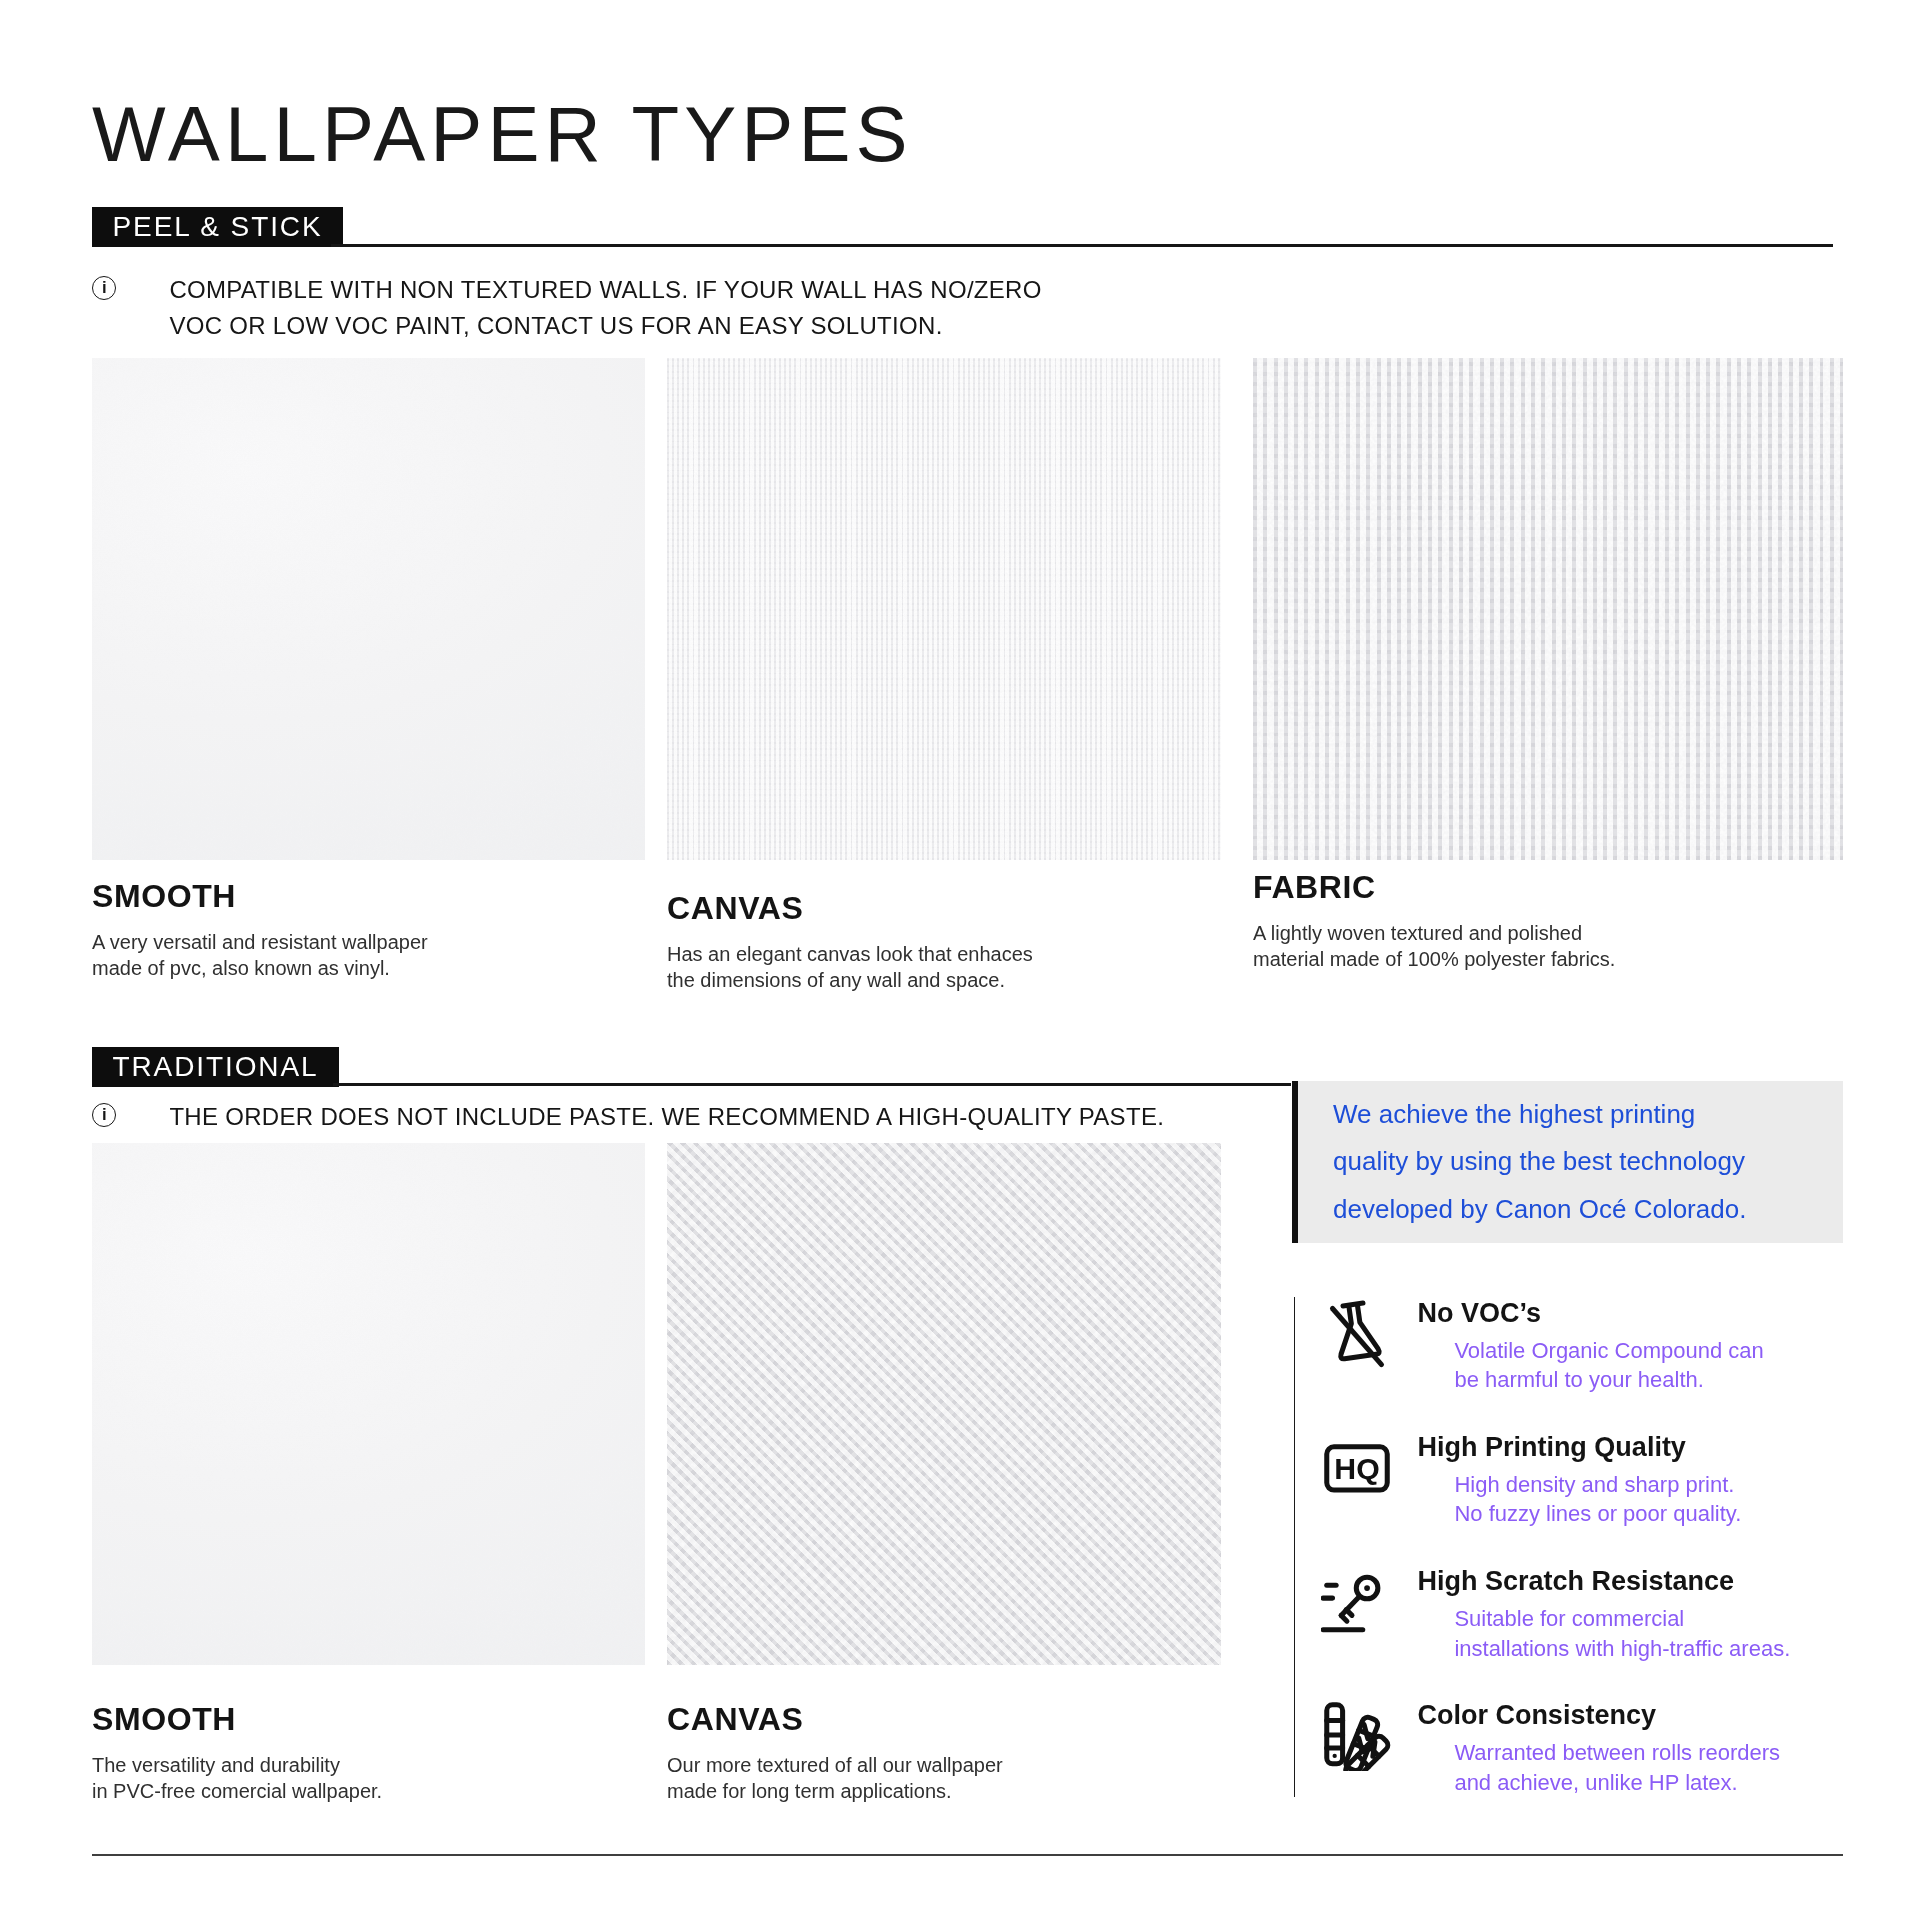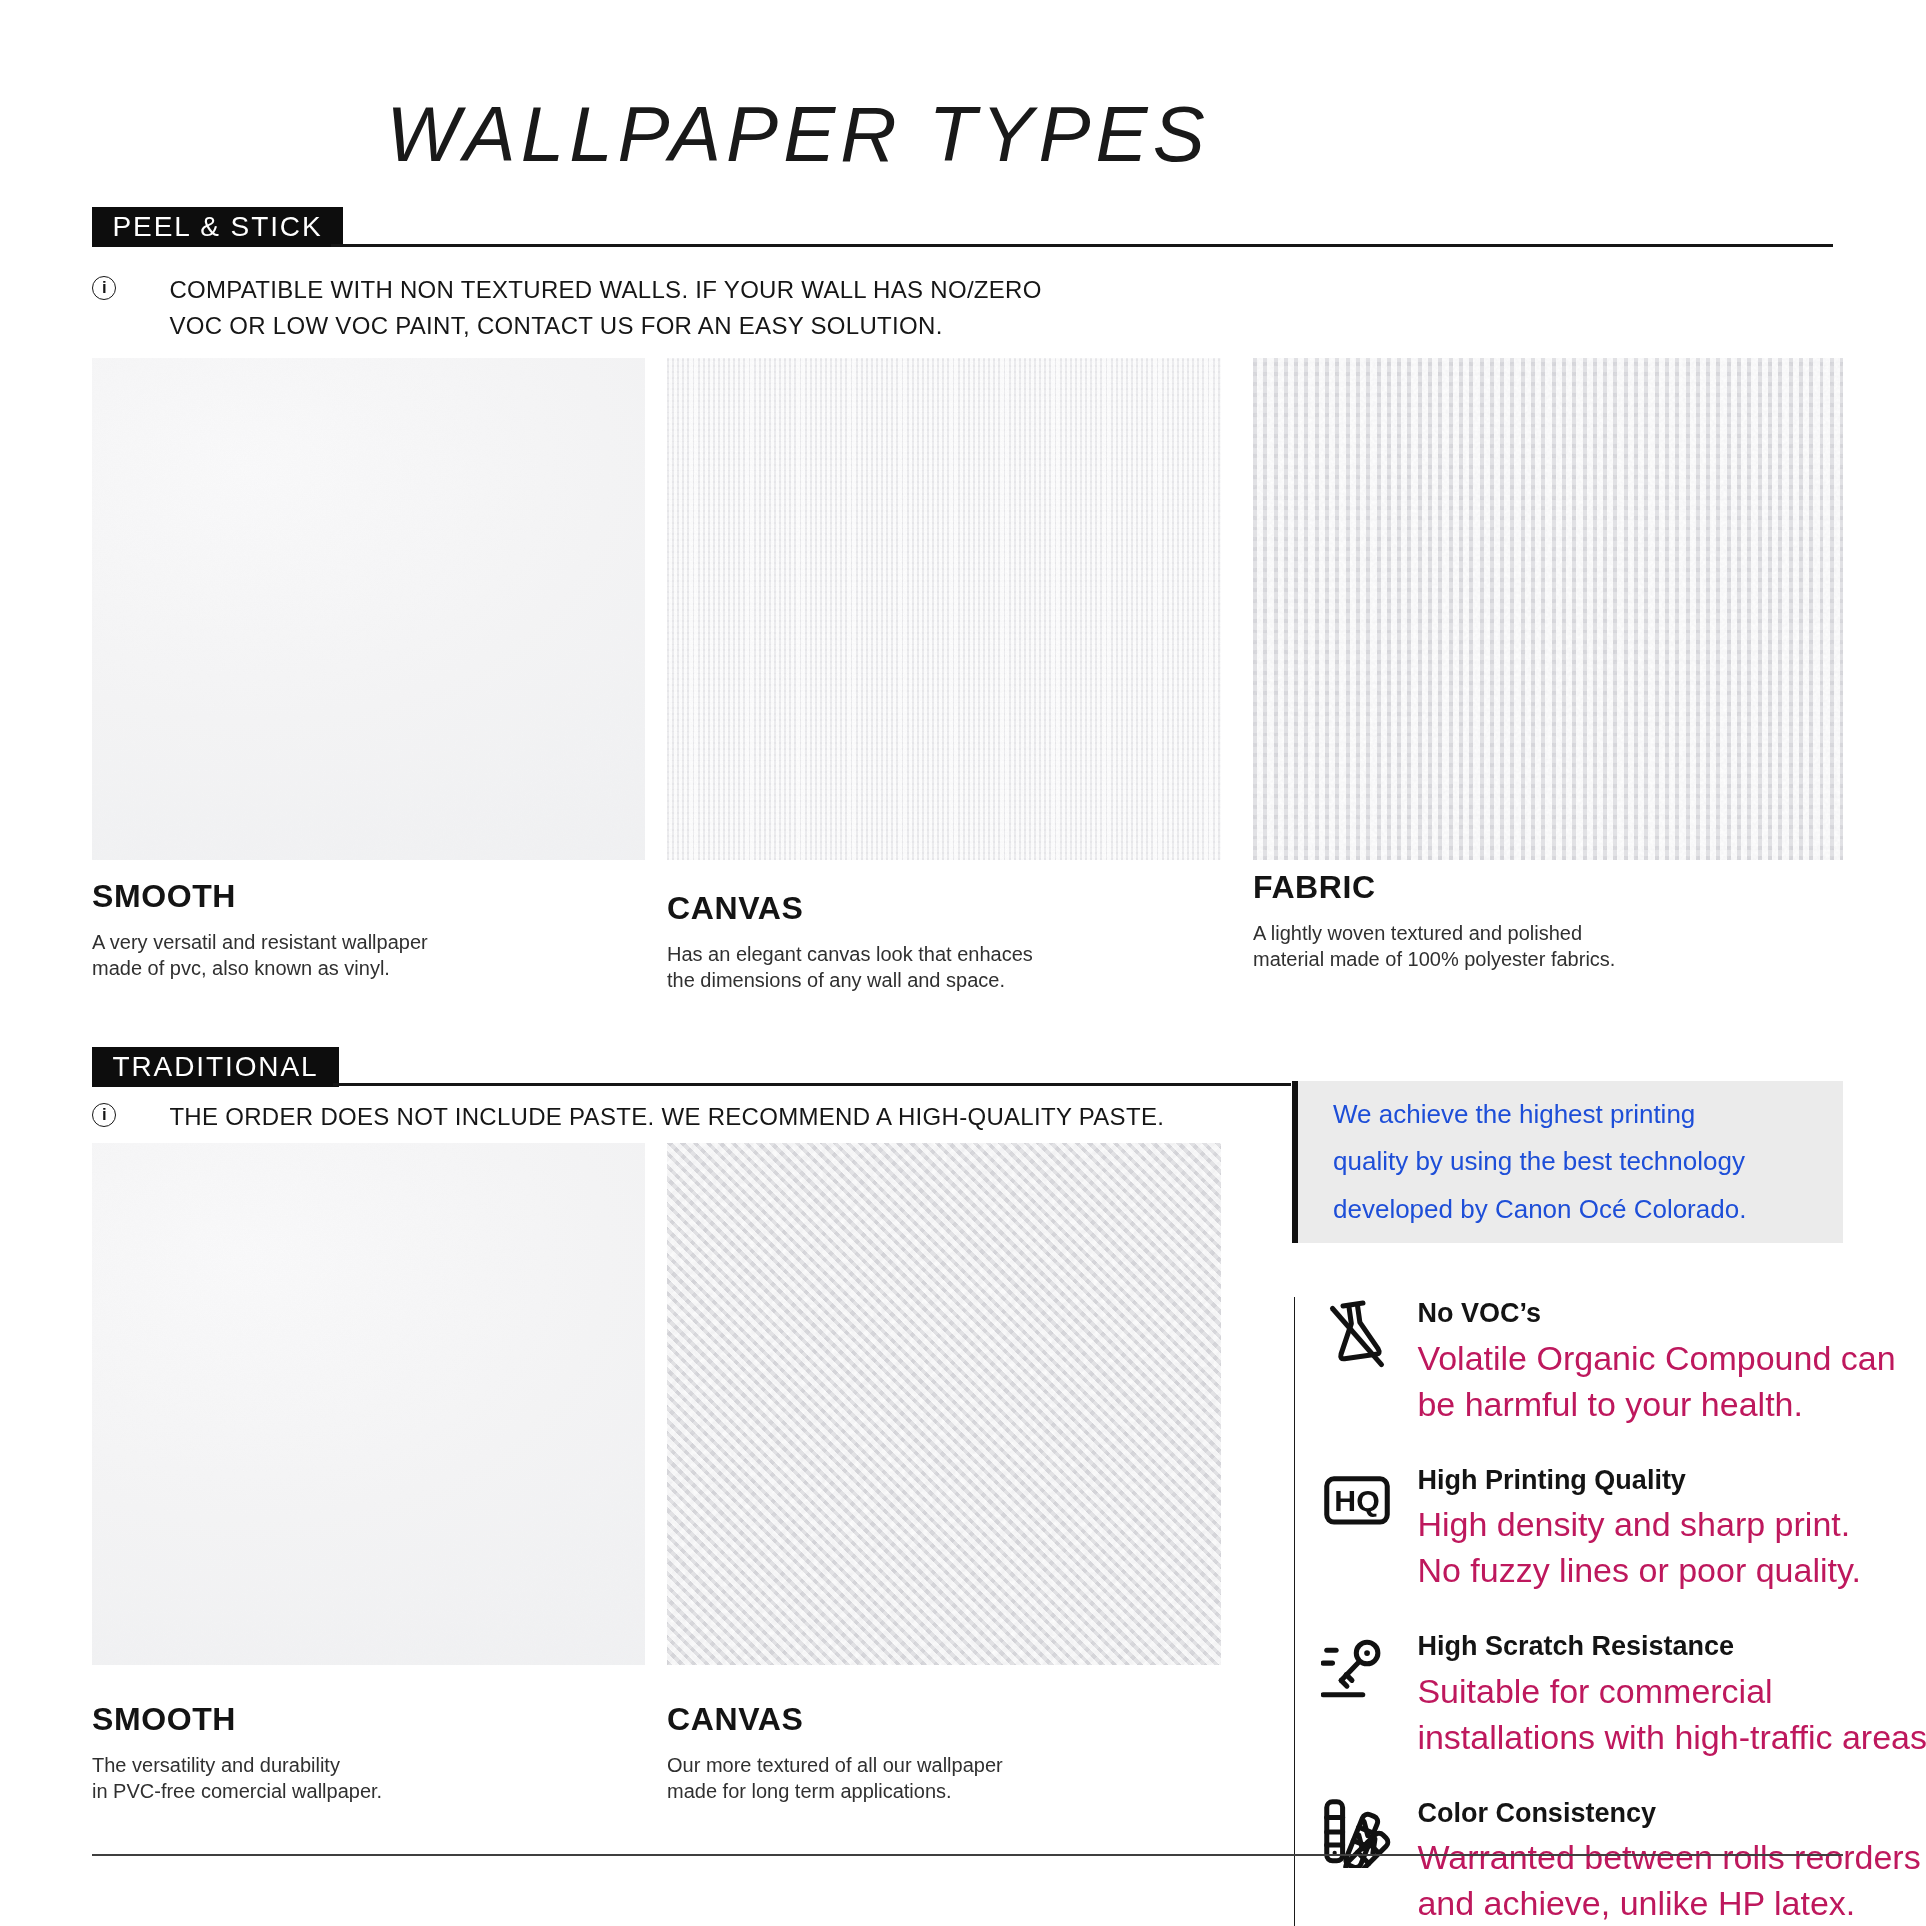--- a/index.html
+++ b/index.html
@@ -4,22 +4,22 @@
 <style>
   html,body{margin:0;padding:0;background:#fff;}
   .page{
     position:relative;width:1926px;height:1926px;background:#ffffff;
     font-family:"Liberation Sans","DejaVu Sans",sans-serif;color:#1a1a1a;overflow:hidden;
   }
   *{box-sizing:border-box;}
 
   
   .main-title{
-    position:absolute;left:92px;top:89px;width:1412px;text-align:center;
-    font-size:78px;font-weight:500;letter-spacing:5.1px;color:#191919;white-space:nowrap;font-style:italic;
+    position:absolute;left:92px;top:89px;width:1412px;text-align:left;
+    font-size:78px;font-weight:500;letter-spacing:5.1px;color:#191919;white-space:nowrap;
   }
 
   
   .badge{
     position:absolute;height:40px;line-height:40px;padding:0 20.5px;background:#0d0d0d;
     color:#ffffff;font-size:28px;font-weight:500;letter-spacing:1.9px;white-space:nowrap;text-align:right;
   }
   .badge-peel{left:92px;top:207px;}
   .badge-trad{left:92px;top:1047px;}
   .rule{position:absolute;height:3.2px;background:#161616;}
@@ -88,21 +88,21 @@
   
   .features{
     position:absolute;left:1294px;top:1297px;width:565px;
     border-left:1.9px solid #1a1a1a;padding-left:26px;
     display:flex;flex-direction:column;gap:36px;
   }
   .feature{display:flex;align-items:flex-start;gap:24.4px;}
   .f-icon{flex:none;width:72px;height:72px;}
   .f-icon svg{width:72px;height:72px;display:block;}
   .f-title{font-size:27px;font-weight:700;color:#141414;margin:1.3px 0 6.4px 0;white-space:nowrap;}
-  .f-desc{font-size:34px;line-height:1.35;color:#be185d;}
+  .f-desc{font-size:22px;line-height:1.35;color:#8b5cf6;margin-left:37px;}
   .f-desc div{white-space:nowrap;}
 
   
   .footer-rule{position:absolute;left:92px;top:1854px;width:1751px;height:1.9px;background:#3f3f3f;}
 
   .ic-stroke{stroke:#111111;fill:none;stroke-width:7;stroke-linecap:round;stroke-linejoin:round;}
   .ic-fill{fill:#111111;stroke:none;}
   .hq-text{font-family:"Liberation Sans","DejaVu Sans",sans-serif;font-size:42px;font-weight:700;fill:#111111;}
 </style>
 </head>

